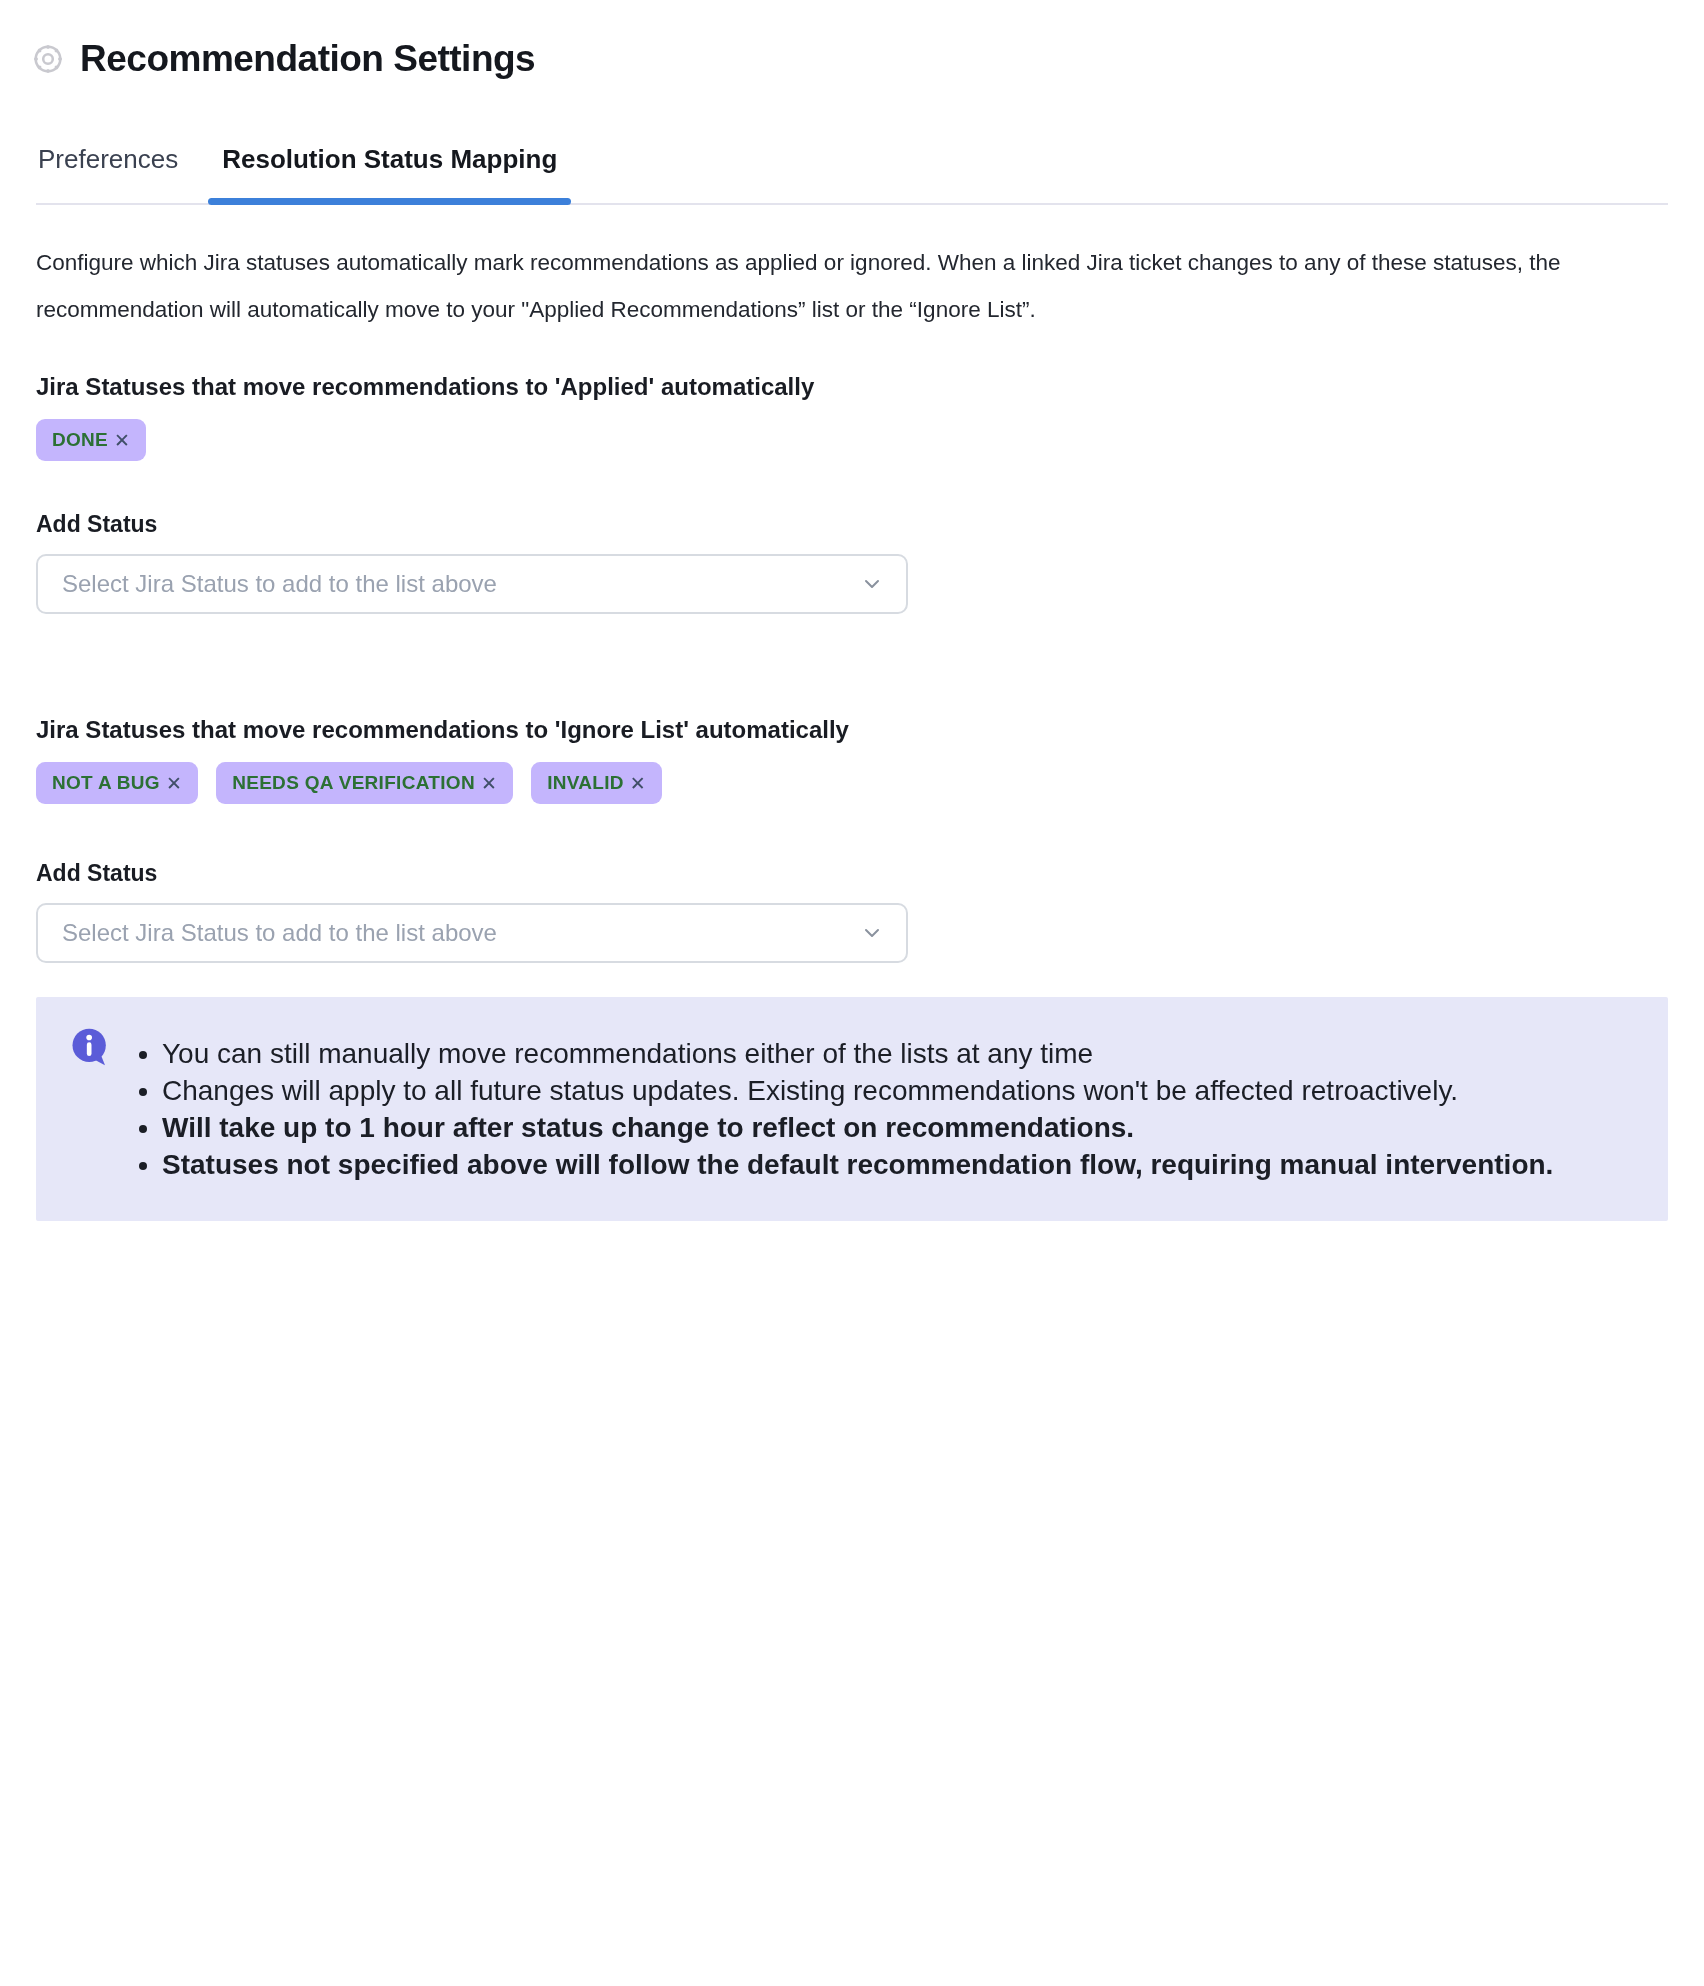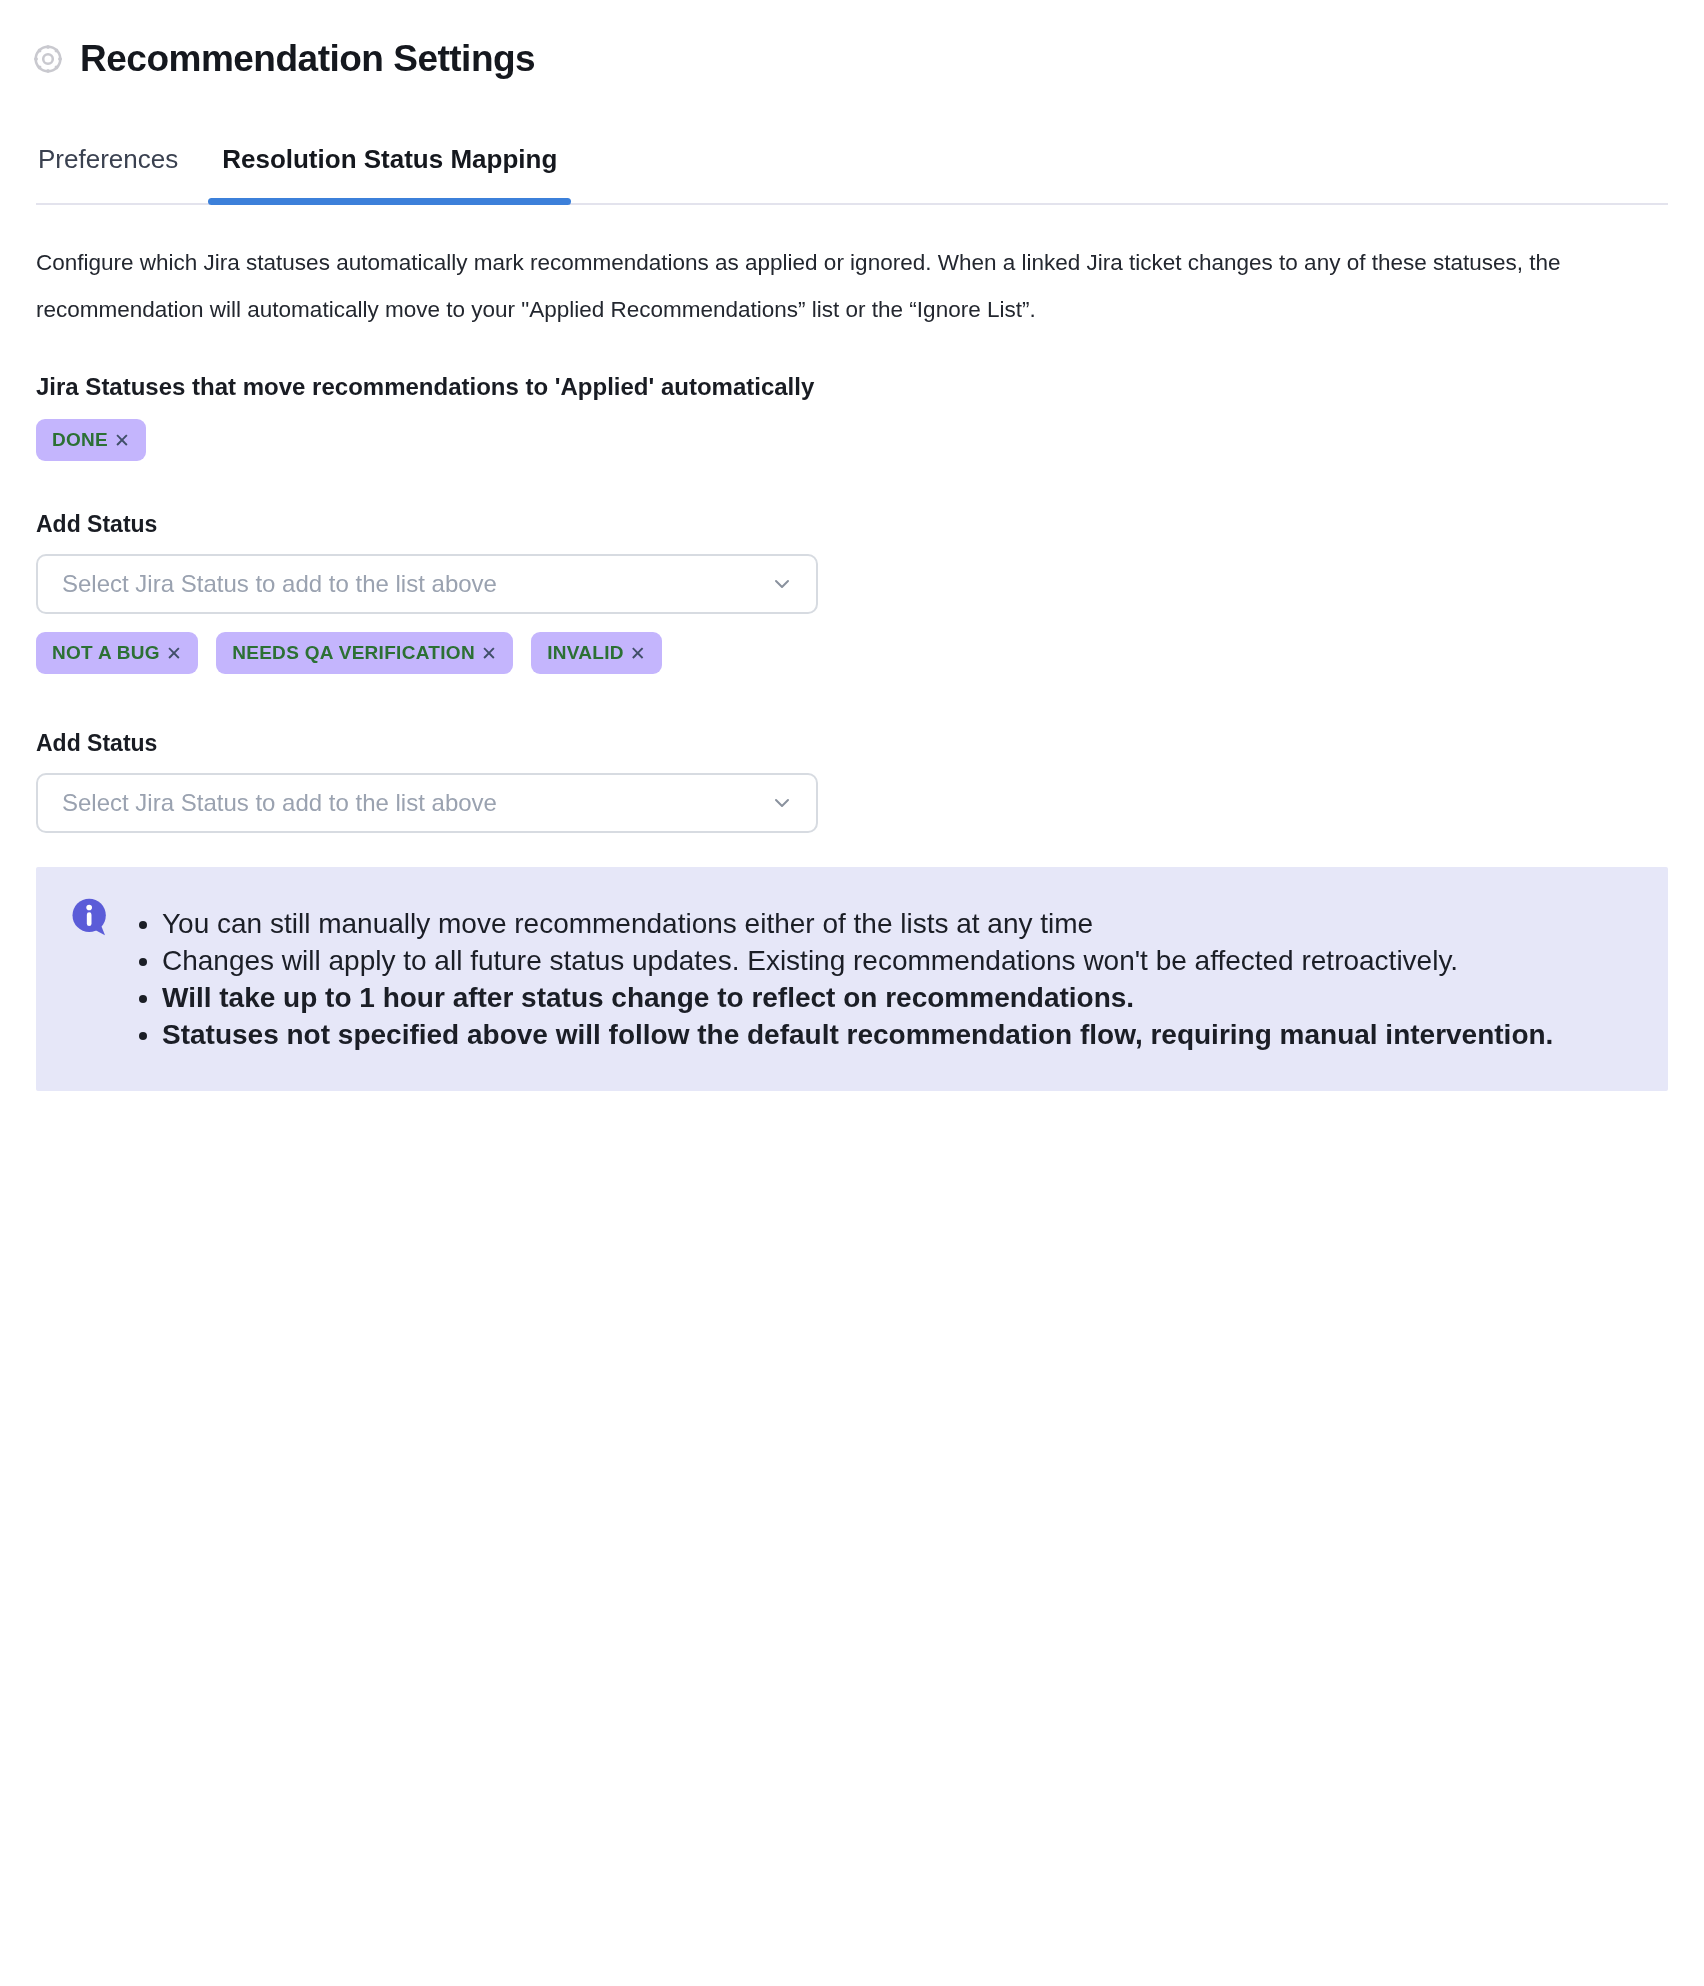--- a/index.html
+++ b/index.html
@@ -39,21 +39,21 @@
   .tag {
     display:inline-flex; align-items:center; gap:6px;
     background:#c4b5fd; border-radius:9px; padding:10px 16px;
     font-size:19px; font-weight:bold; letter-spacing:0.3px; color:#2c7034;
   }
   .tag .x { font-size:19px; font-weight:bold; color:#404f68; cursor:pointer; line-height:1; }
 
   .add-label { margin-top:50px; font-size:23px; font-weight:bold; color:#191c23; }
 
   .select {
-    margin-top:16px; width:782px; height:60px;
+    margin-top:16px; width:872px; height:60px;
     border:2px solid #D7DBE1; border-radius:10px; background:#fff;
     display:flex; align-items:center; justify-content:space-between;
     padding:0 22px 0 24px; cursor:pointer;
   }
   .select .ph { font-size:24px; color:#9aa2b0; }
   .select svg { width:24px; height:24px; }
 
   .gap-lg { margin-top:102px; }
 
   
@@ -109,20 +109,21 @@
     </div>
 
     <div class="add-label">Add Status</div>
     <div class="select">
       <span class="ph">Select Jira Status to add to the list above</span>
       <svg viewBox="0 0 24 24" fill="none" stroke="#8a929e" stroke-width="2" stroke-linecap="round" stroke-linejoin="round">
         <path d="M6 9l6 6 6-6"></path>
       </svg>
     </div>
 
+    <div class="section-h gap-lg">Jira Statuses that move recommendations to 'Ignore List' automatically</div>
     <div class="tag-row">
       <span class="tag">
         <span>NOT A BUG</span>
         <span class="x">✕</span>
       </span>
       <span class="tag">
         <span>NEEDS QA VERIFICATION</span>
         <span class="x">✕</span>
       </span>
       <span class="tag">

